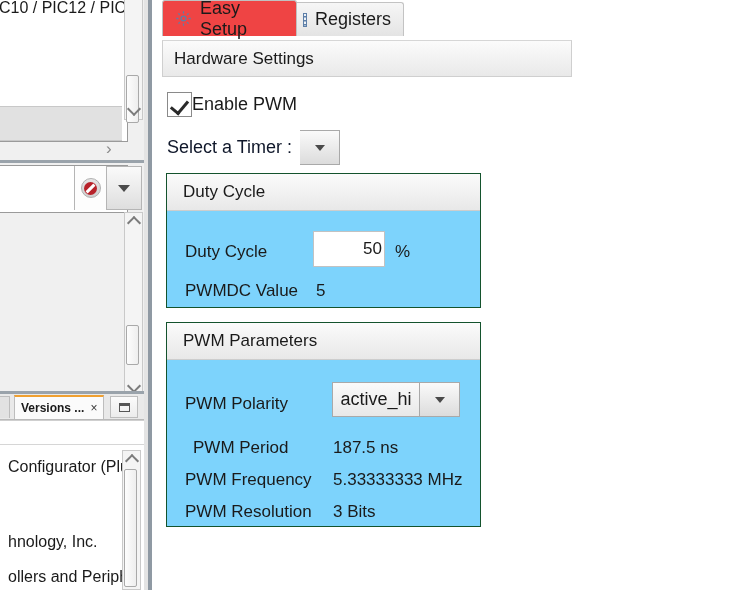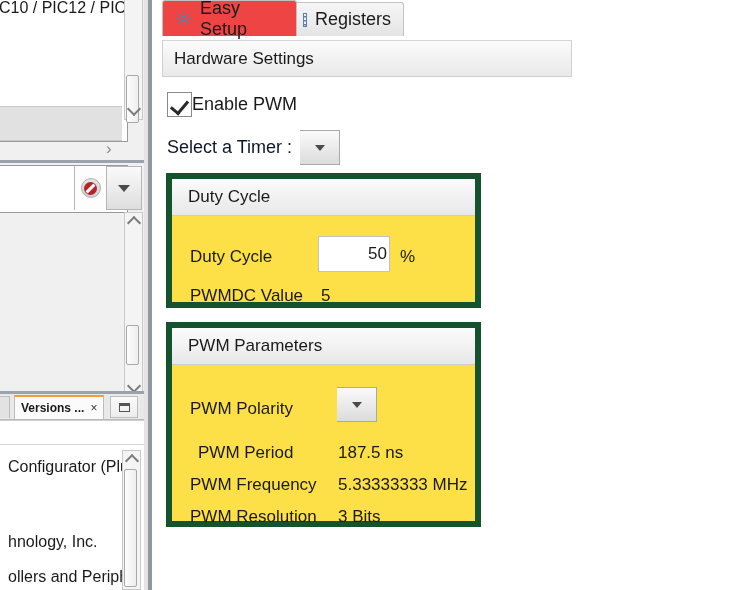--- a/index.html
+++ b/index.html
@@ -416,23 +416,23 @@
     background: linear-gradient(#fafafa,#dcdcdc);
     border: 1px solid #a9a9a9;
     border-left: none;
     box-sizing: border-box;
     display: flex; align-items: center; justify-content: center;
   }
 
   
   .group {
     position: absolute;
-    border: 6px solid #14532d;
-    box-sizing: border-box;
-    background: #fde047;
+    border: 1px solid #14532d;
+    box-sizing: border-box;
+    background: #7dd3fc;
   }
   .group-header {
     height: 37px;
     background: linear-gradient(#fbfbfb,#e8e8e8);
     border-bottom: 1px solid #cdcdcd;
     box-sizing: border-box;
     display: flex;
     align-items: center;
     padding-left: 16px;
     font-size: 17px;
@@ -594,20 +594,21 @@
         <span class="row-value" style="left:149px; top:70px;">5</span>
       </div>
     </div>
 
     <div class="group" id="group-params">
       <div class="group-header">PWM Parameters</div>
       <div class="group-body">
 
         <span class="row-label" style="left:18px; top:34px;">PWM Polarity</span>
         <span class="combo" style="position:absolute; left:165px; top:22px;">
+          <span class="combo-text" style="width:88px;">active_hi</span>
           <span class="combo-arrow">
             <span class="tri-down-sm"></span>
           </span>
         </span>
 
         <span class="row-label" style="left:26px; top:78px;">PWM Period</span>
         <span class="row-value" style="left:166px; top:78px;">187.5 ns</span>
 
         <span class="row-label" style="left:18px; top:110px;">PWM Frequency</span>
         <span class="row-value" style="left:166px; top:110px;">5.33333333 MHz</span>

